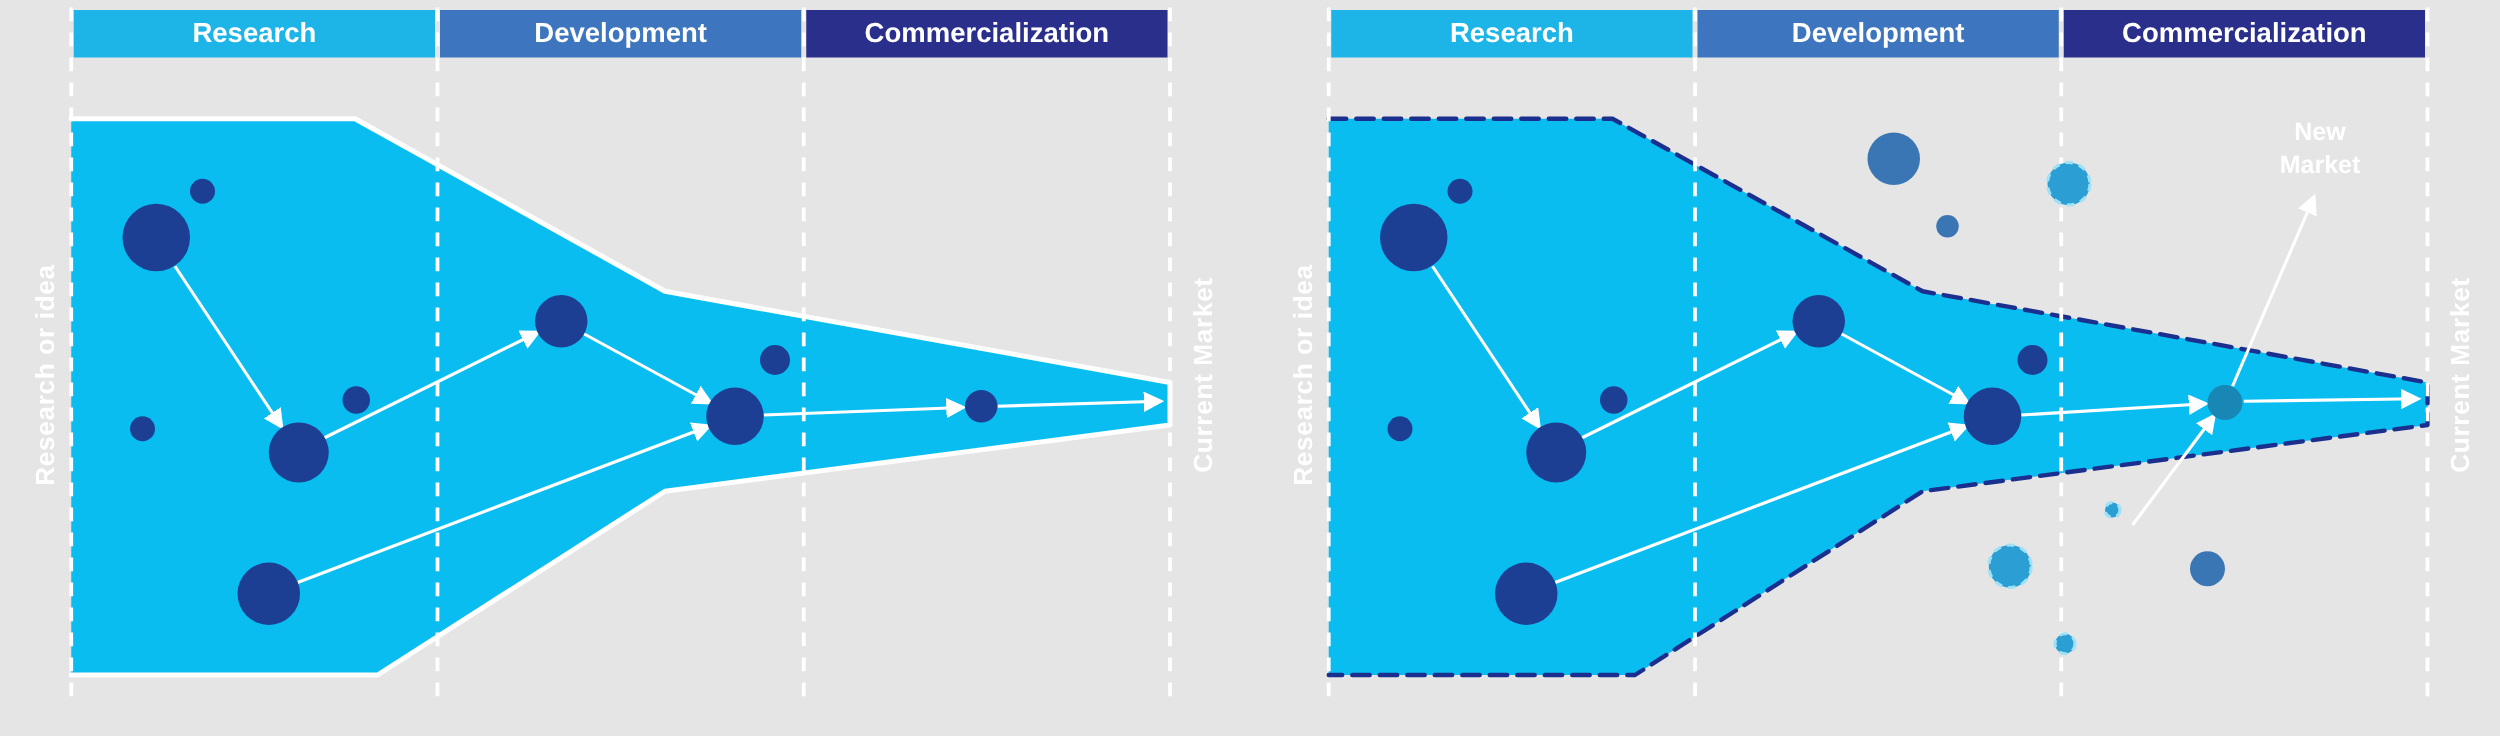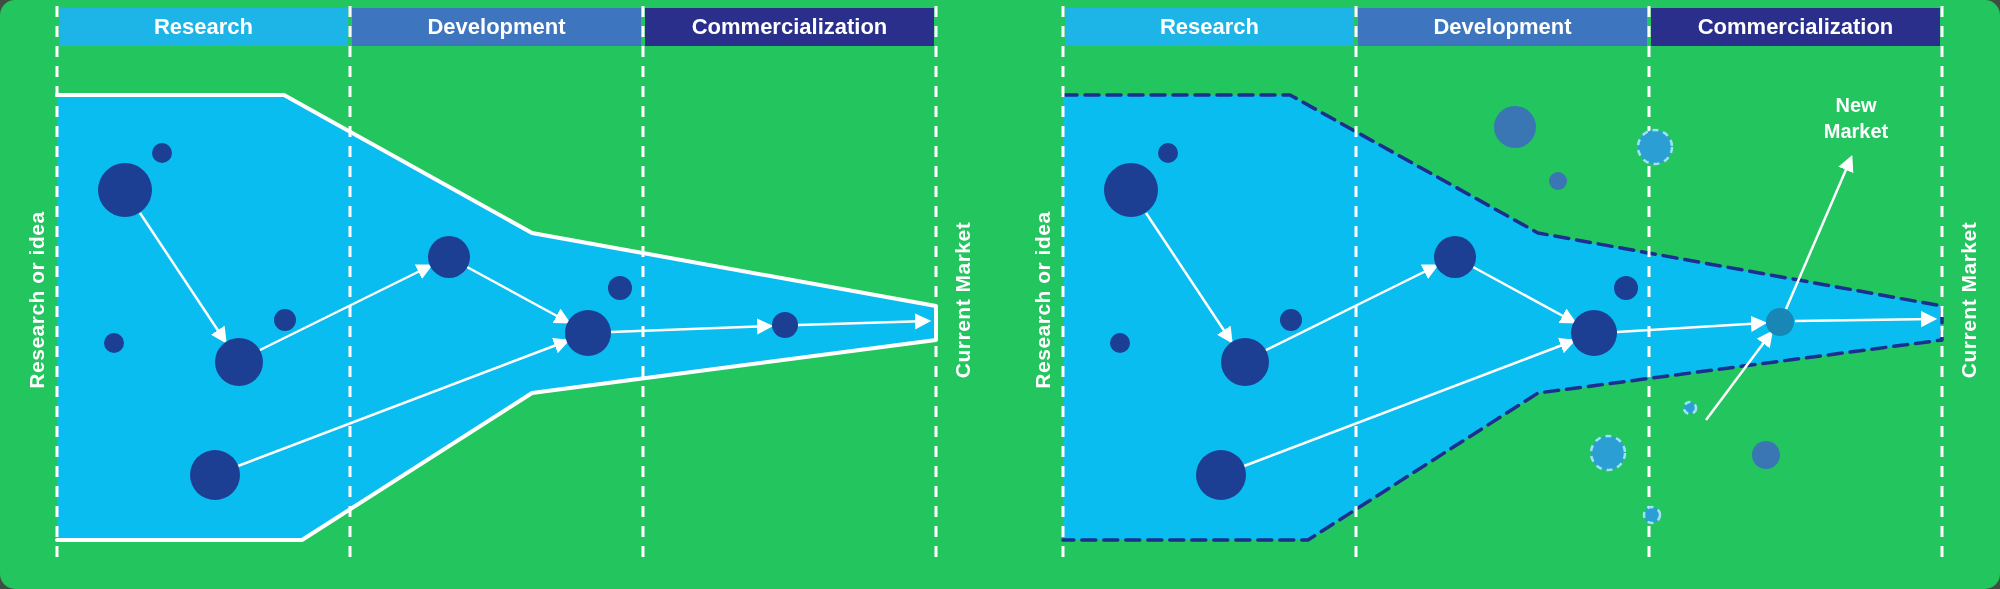--- a/index.html
+++ b/index.html
@@ -6,21 +6,21 @@
   body{background:#404d42;font-family:"Liberation Sans",sans-serif;overflow:hidden;}
   .canvas{position:relative;width:2000px;height:589px;overflow:hidden;}
   svg{display:block;}
   .hdr-label{font-weight:bold;font-size:22px;fill:#ffffff;}
   .side-label{font-weight:bold;font-size:21px;fill:#ffffff;letter-spacing:0.5px;}
   .ann-label{font-weight:bold;font-size:20px;fill:#ffffff;}
 </style>
 </head>
 <body style="background: rgb(64, 77, 66);">
 
-<div class="canvas" style="background: #22c55e; border-radius: 15px;">
+<div class="canvas" style="background: #e5e5e5;">
   <svg id="diagram" width="2000" height="589" viewBox="0 0 2000 589">
       <defs>
         <marker id="arrowhead" viewBox="0 0 10 10" refX="8" refY="5" markerWidth="6.5" markerHeight="6.5" orient="auto-start-reverse">
           <path d="M0,0 L10,5 L0,10 z" fill="#ffffff"></path>
         </marker>
       </defs>
       <g transform="translate(12,0)">
         <path d="M45,95 L272,95 L520,233 L924,306 L924,340 L520,393 L290,540 L45,540" fill="#0abdf0" stroke-linejoin="round" stroke-linecap="round" stroke="#ffffff" stroke-width="4"></path>
         <line x1="45" y1="6" x2="45" y2="562" stroke="#ffffff" stroke-width="3" stroke-dasharray="11 9"></line>
         <line x1="338" y1="6" x2="338" y2="562" stroke="#ffffff" stroke-width="3" stroke-dasharray="11 9"></line>

